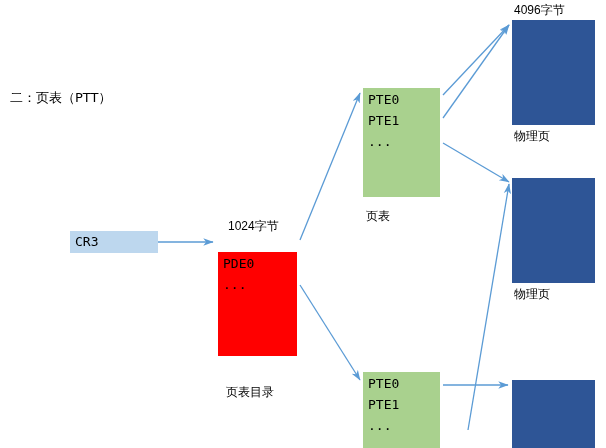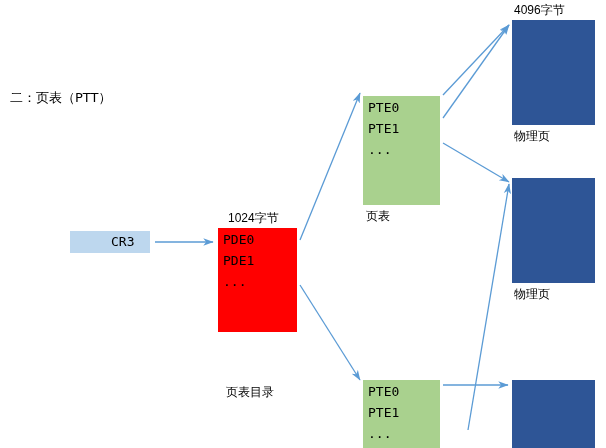--- a/index.html
+++ b/index.html
@@ -42,41 +42,39 @@
     line-height: 19px;
     color: #000000;
     padding: 2px 0 0 5px;
     white-space: pre;
     display: block;
   }
   .cr3-box {
     background: #bdd7ee;
     left: 70px;
     top: 231px;
-    width: 80px;
+    width: 88px;
     height: 22px;
-    padding-left: 36px;
   }
   .cr3-box .box-text {
     padding-top: 2px;
     font-size: 13px;
     line-height: 18px;
   }
   .pdt-box {
     background: #ff0000;
     left: 218px;
-    top: 228px;
+    top: 252px;
     width: 79px;
     height: 104px;
   }
   .pt-box {
     background: #a9d18e;
     left: 363px;
     width: 77px;
-    margin-top: 8px;
   }
   .pt-box-1 {
     top: 88px;
     height: 109px;
   }
   .pt-box-2 {
     top: 372px;
     height: 76px;
   }
   .phys-box {
@@ -88,21 +86,21 @@
   .phys-box-2 { top: 178px; height: 105px; }
   .phys-box-3 { top: 380px; height: 68px; }
   .caption {
     position: absolute;
     font-family: Liberation Sans, sans-serif;
     font-size: 12px;
     line-height: 16px;
     color: #000000;
     white-space: nowrap;
   }
-  .cap-above-pdt { left: 228px; top: 210px; text-align: center; }
+  .cap-above-pdt { left: 228px; top: 218px; text-align: center; }
   .cap-below-pdt { left: 226px; top: 344px; margin-top: 40px; }
   .cap-below-pt1 { left: 366px; top: 208px; }
   .cap-above-phys1 { left: 514px; top: 2px; }
   .cap-below-phys1 { left: 514px; top: 128px; }
   .cap-below-phys2 { left: 514px; top: 286px; }
   svg.arrows {
     position: absolute;
     left: 0;
     top: 0;
     width: 606px;
@@ -137,21 +135,20 @@
     </g>
   </svg>
 
   <div class="box cr3-box">
     <span class="box-text">CR3</span>
   </div>
 
   <div class="caption cap-above-pdt">1024字节</div>
   <div class="box pdt-box">
     <span class="box-text">PDE0</span>
-    <span class="box-text">PDE1</span>
     <span class="box-text">...</span>
   </div>
   <div class="caption cap-below-pdt">页表目录</div>
 
   <div class="box pt-box pt-box-1">
     <span class="box-text">PTE0</span>
     <span class="box-text">PTE1</span>
     <span class="box-text">...</span>
   </div>
   <div class="caption cap-below-pt1">页表</div>

